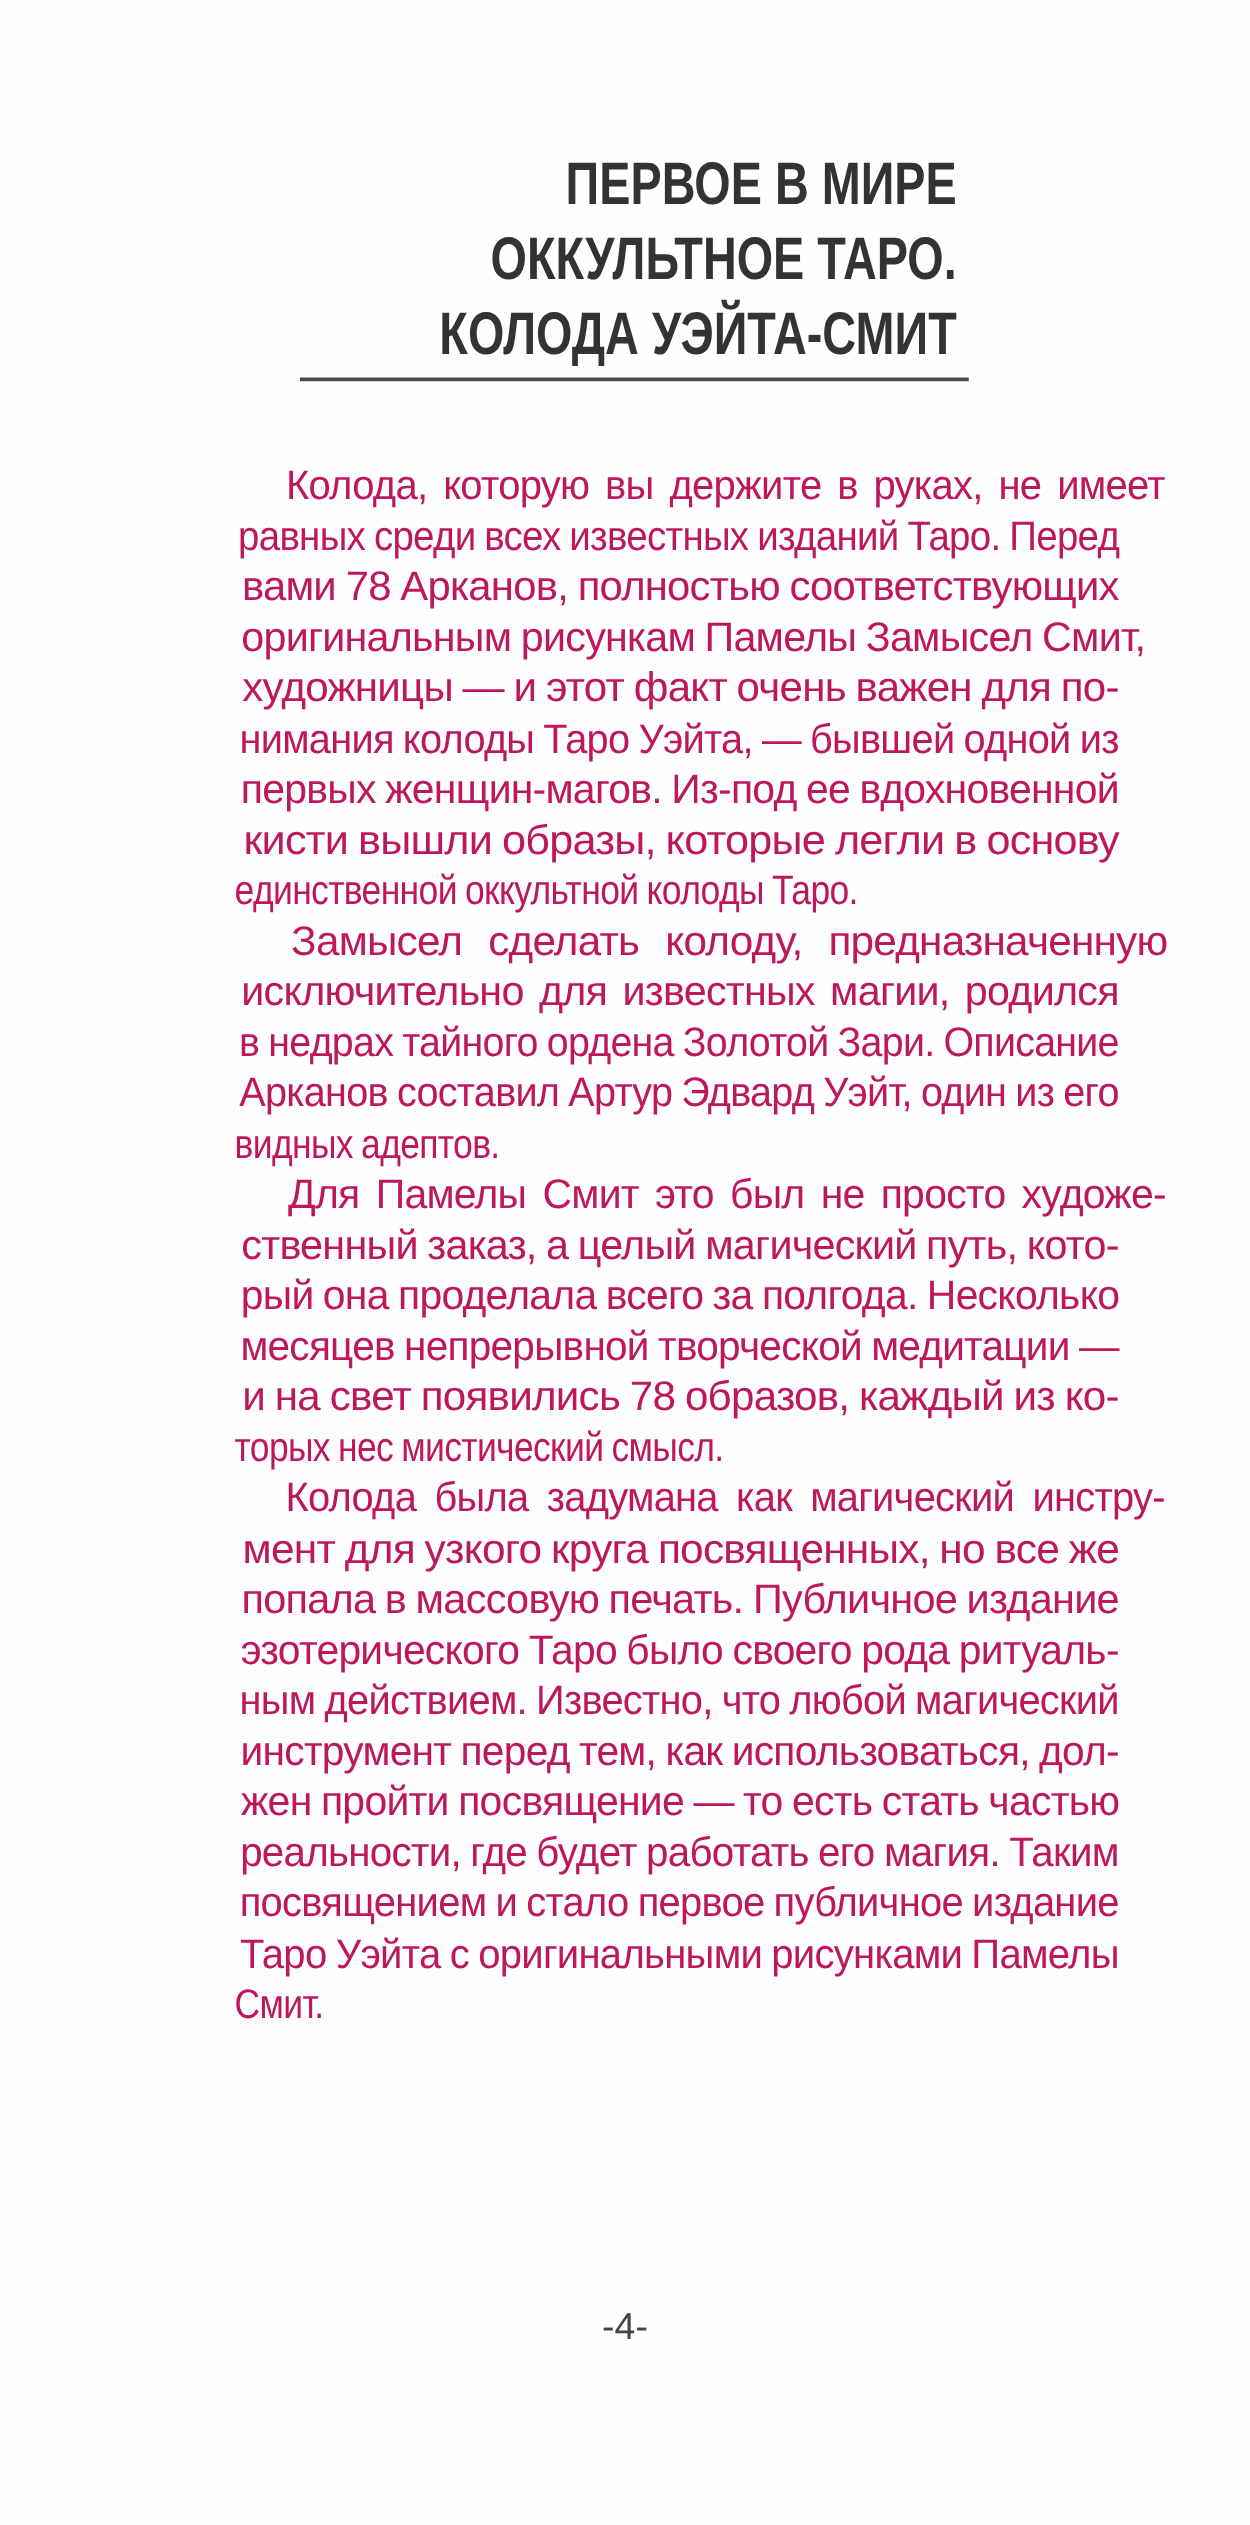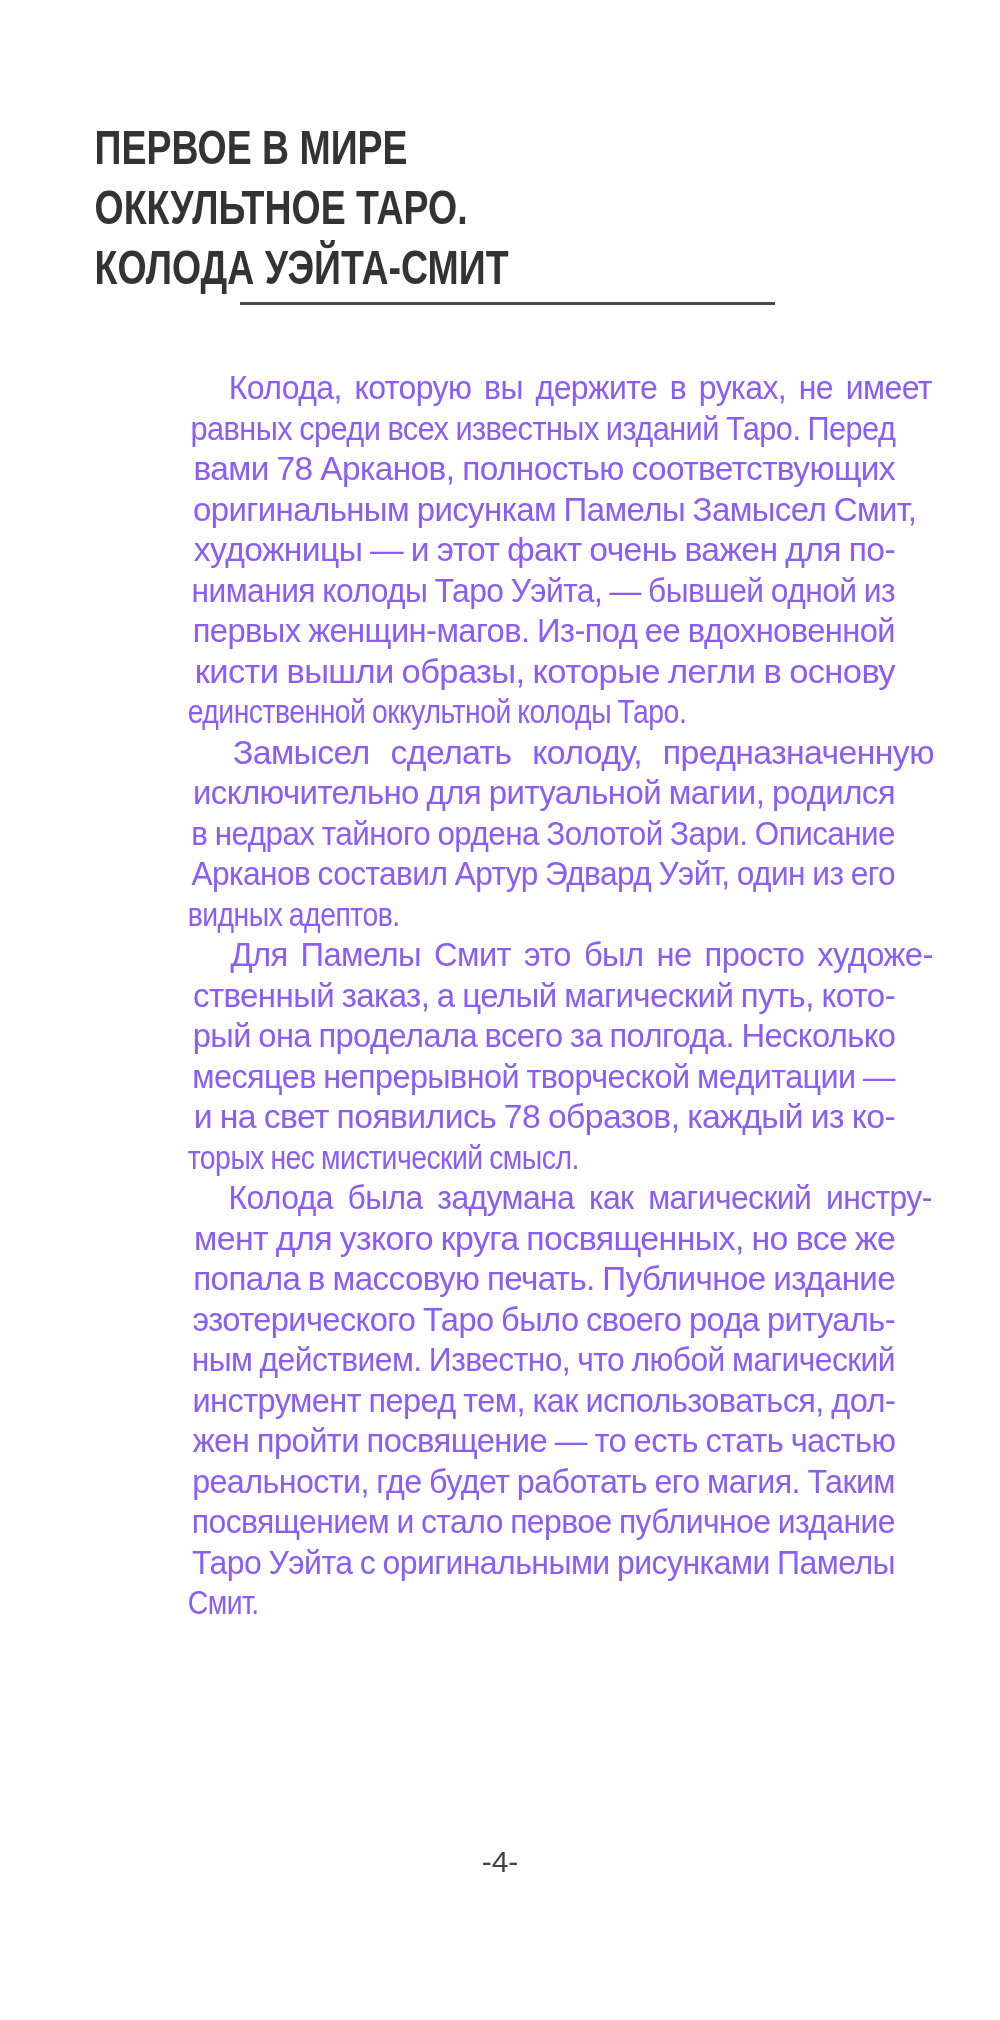--- a/index.html
+++ b/index.html
@@ -18,21 +18,21 @@
     position: absolute;
     left: 0; top: 0;
     width: 1000px;
     height: 2020px;
   }
   .title-block {
     position: absolute;
     top: 118px;
     left: 0;
     width: 860px;
-    text-align: left;
+    text-align: right;
   }
   .title-line {
     display: block;
     font-family: "Liberation Sans", sans-serif;
     font-weight: bold;
     font-size: 48px;
     line-height: 60px;
     letter-spacing: 0px;
     color: #333333;
     transform: scaleX(0.78);
@@ -50,21 +50,21 @@
     position: absolute;
     top: 368px;
     left: 155px;
     width: 740px;
   }
   .para {
     margin: 0;
     font-family: "Liberation Sans", sans-serif;
     font-size: 33px;
     line-height: 40.5px;
-    color: #8b5cf6;
+    color: #be185d;
     text-align: justify;
     text-indent: 38px;
     letter-spacing: -0.6px;
     word-spacing: -1px;
   }
   .line {
     display: block;
     white-space: nowrap;
     text-align: justify;
     text-align-last: justify;
@@ -109,21 +109,21 @@
       <span class="line" style="display: block; width: 740px; transform: scaleX(1);">оригинальным рисункам Памелы Замысел Смит,</span>
       <span class="line" style="display: block; width: 725px; transform: scaleX(1.0207);">художницы — и этот факт очень важен для по-</span>
       <span class="line" style="display: block; width: 768px; transform: scaleX(0.9635);">нимания колоды Таро Уэйта, — бывшей одной из</span>
       <span class="line" style="display: block; width: 746px; transform: scaleX(0.992);">первых женщин-магов. Из-под ее вдохновенной</span>
       <span class="line" style="display: block; width: 707px; transform: scaleX(1.0467);">кисти вышли образы, которые легли в основу</span>
       <span class="line last" style="display: block; width: 618px; transform: scaleX(0.86);">единственной оккультной колоды Таро.</span>
     </div>
 
     <div class="para">
       <span class="line indent" style="display: block; width: 722px; transform: scaleX(1.0249);">Замысел сделать колоду, предназначенную</span>
-      <span class="line" style="display: block; width: 740px; transform: scaleX(1);">исключительно для ритуальной магии, родился</span>
+      <span class="line" style="display: block; width: 740px; transform: scaleX(1);">исключительно для известных магии, родился</span>
       <span class="line" style="display: block; width: 776px; transform: scaleX(0.9536);">в недрах тайного ордена Золотой Зари. Описание</span>
       <span class="line" style="display: block; width: 771px; transform: scaleX(0.9598);">Арканов составил Артур Эдвард Уэйт, один из его</span>
       <span class="line last" style="display: block; width: 284px; transform: scaleX(0.86);">видных адептов.</span>
     </div>
 
     <div class="para">
       <span class="line indent" style="display: block; width: 746px; transform: scaleX(0.992);">Для Памелы Смит это был не просто художе-</span>
       <span class="line" style="display: block; width: 739px; transform: scaleX(1.0014);">ственный заказ, а целый магический путь, кото-</span>
       <span class="line" style="display: block; width: 747px; transform: scaleX(0.9906);">рый она проделала всего за полгода. Несколько</span>
       <span class="line" style="display: block; width: 753px; transform: scaleX(0.9827);">месяцев непрерывной творческой медитации —</span>

